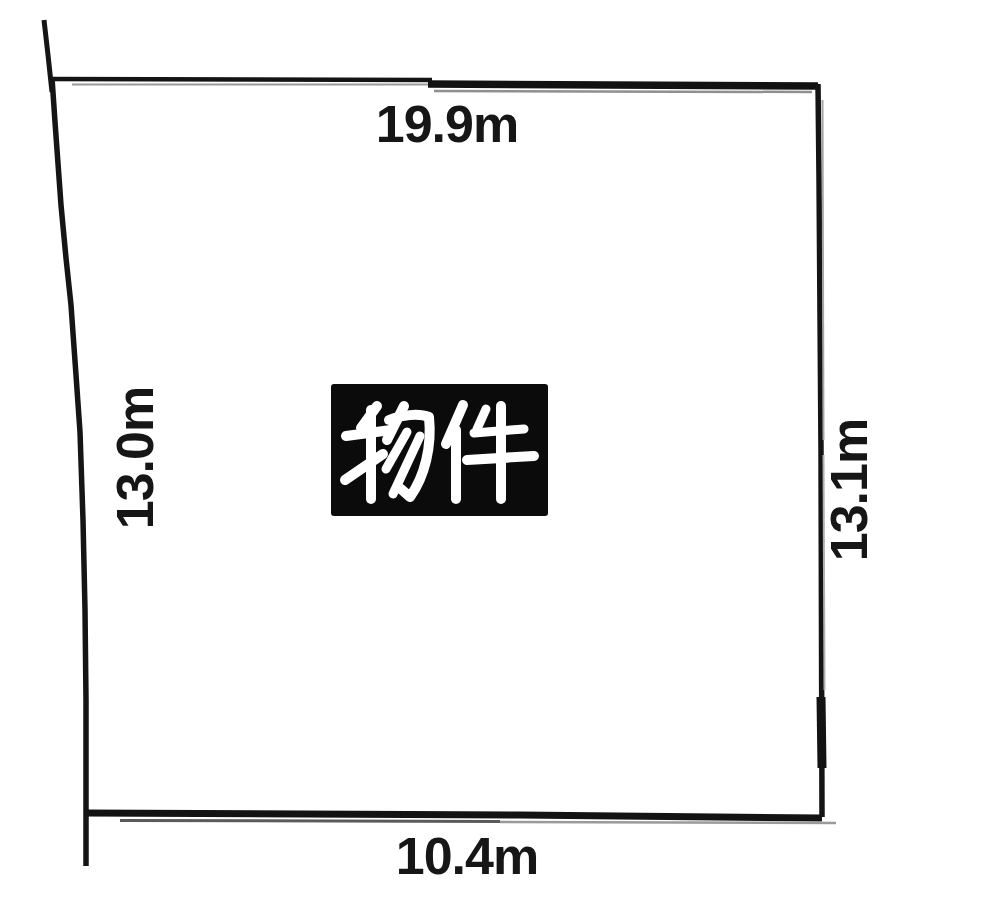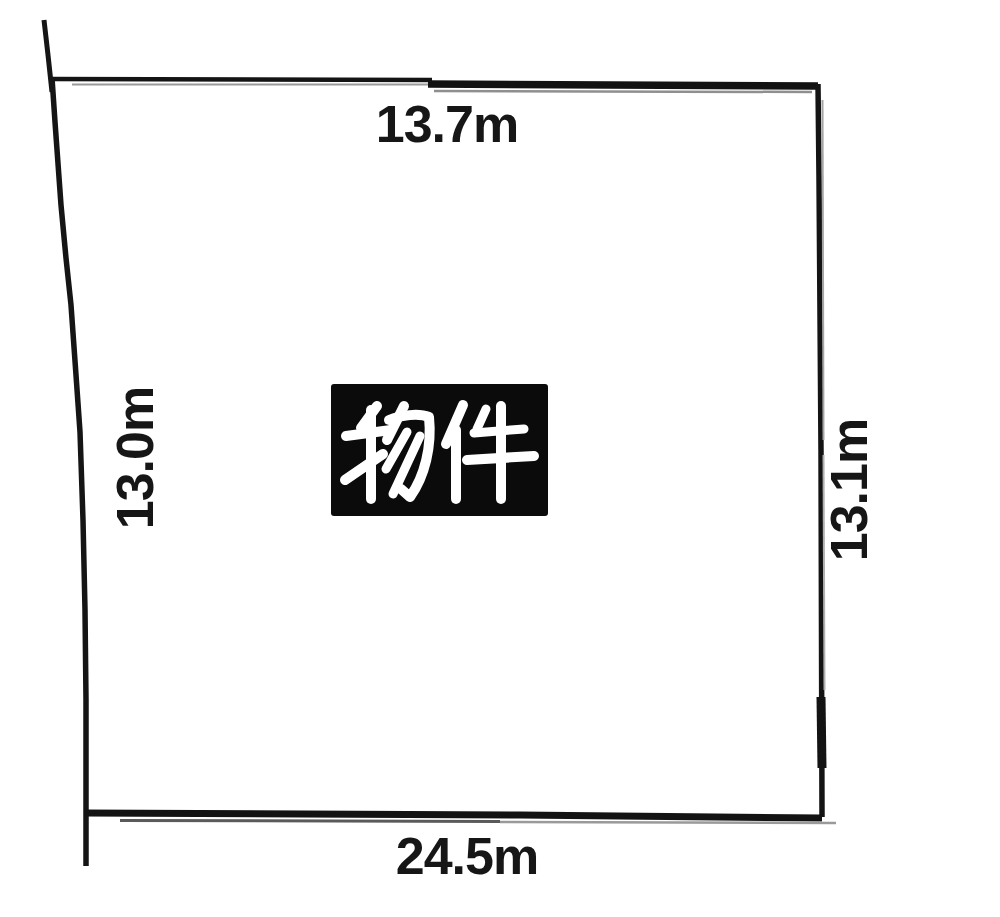--- a/index.html
+++ b/index.html
@@ -70,22 +70,22 @@
     <path d="M818,84 L819,178 L821,450 L822,817" stroke="#141414" stroke-width="5.5" fill="none"></path>
     <path d="M822.5,100 L823.5,440" stroke="#a5a5a5" stroke-width="2" fill="none"></path>
     <path d="M823.5,455 L824.5,690" stroke="#b0b0b0" stroke-width="2" fill="none"></path>
     <path d="M821,697 L822,768" stroke="#131313" stroke-width="9" fill="none"></path>
 
     <path d="M84,813 L520,815 L822,818" stroke="#131313" stroke-width="7" fill="none"></path>
     <path d="M120,820.5 L500,821.5" stroke="#5a5a5a" stroke-width="3" fill="none"></path>
     <path d="M500,822 L836,823" stroke="#9a9a9a" stroke-width="2.5" fill="none"></path>
   </svg>
 
-  <div class="dim dim-top">13.7m</div>
-  <div class="dim dim-bottom">24.5m</div>
+  <div class="dim dim-top">19.9m</div>
+  <div class="dim dim-bottom">10.4m</div>
   <div class="dim dim-left">13.0m</div>
   <div class="dim dim-right">13.1m</div>
 
   <div class="property-badge">
     <svg viewBox="0 0 217 132">
 
       <g class="kanji-stroke">
         <path d="M46,22 L30,44" stroke-width="10"></path>
         <path d="M40,26 L40,115" stroke-width="10"></path>
         <path d="M15,52 L60,46" stroke-width="10"></path>

